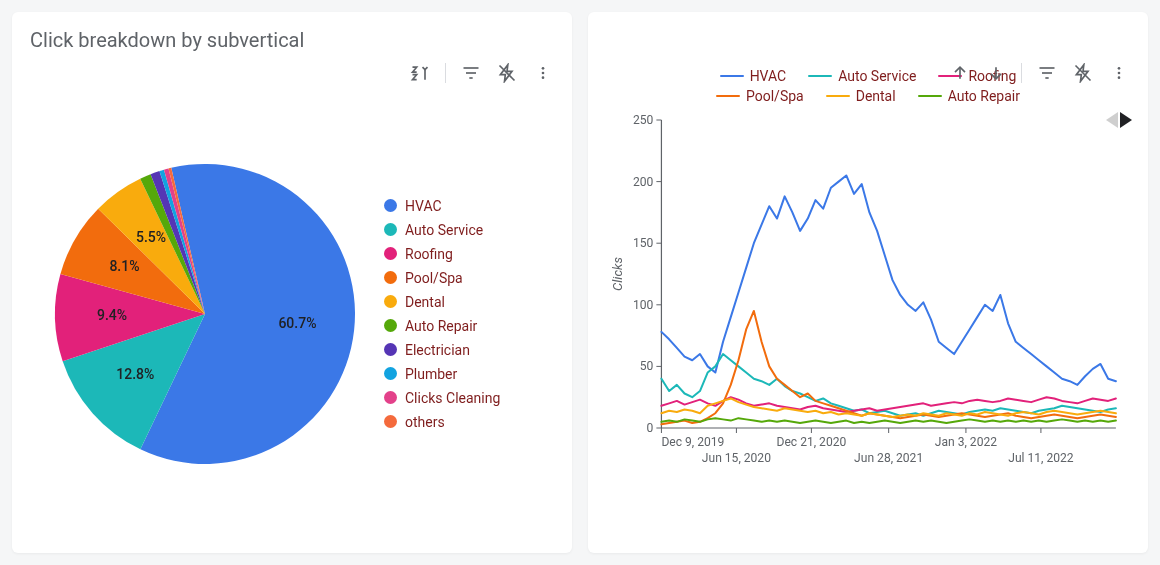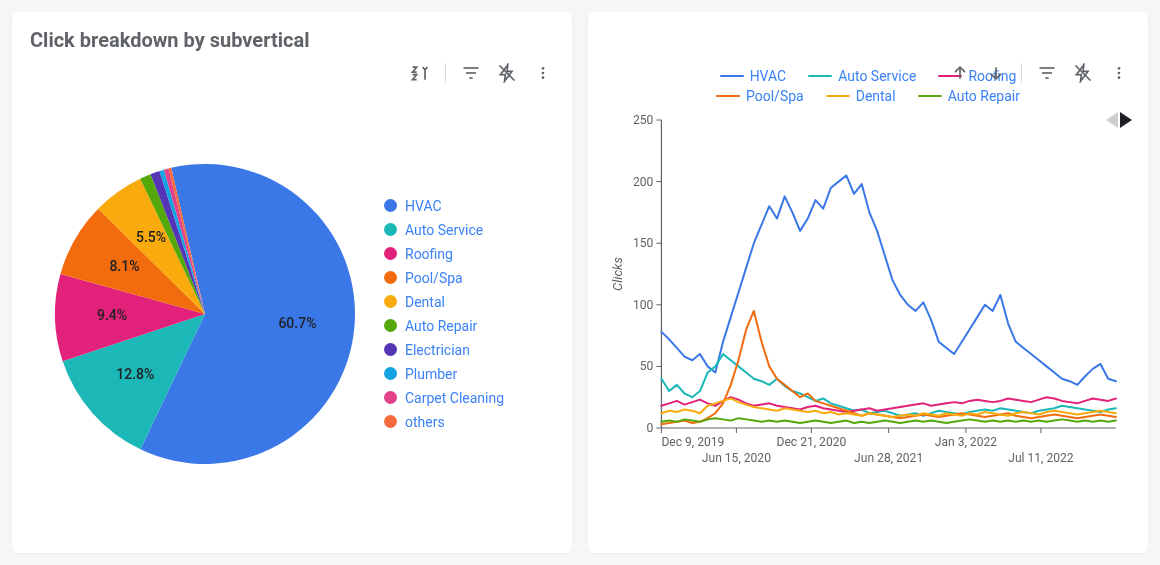--- a/index.html
+++ b/index.html
@@ -18,21 +18,21 @@
     border-radius: 6px;
     box-shadow: 0 1px 3px rgba(0,0,0,0.05);
     flex: 1;
     padding: 16px 18px;
     display: flex;
     flex-direction: column;
     position: relative;
   }
   .card-title {
     font-size: 20px;
-    font-weight: 700;
+    font-weight: 400;
     color: #5f6368;
     margin-bottom: 8px;
   }
   .toolbar {
     position: absolute;
     top: 50px;
     right: 18px;
     display: flex;
     align-items: center;
     gap: 14px;
@@ -79,21 +79,21 @@
     flex-direction: column;
     gap: 8px;
     padding-right: 10px;
     min-width: 170px;
   }
   .legend-item {
     display: flex;
     align-items: center;
     gap: 8px;
     font-size: 14px;
-    color: #3b82f6;
+    color: #7f1d1d;
   }
   .legend-swatch {
     width: 13px;
     height: 13px;
     border-radius: 50%;
     flex-shrink: 0;
   }
   
   .line-container {
     flex: 1;
@@ -220,21 +220,21 @@
         <div class="legend-item">
           <span class="legend-swatch" style="background: rgb(85, 53, 181);"></span>
           <span>Electrician</span>
         </div>
         <div class="legend-item">
           <span class="legend-swatch" style="background: rgb(18, 163, 224);"></span>
           <span>Plumber</span>
         </div>
         <div class="legend-item">
           <span class="legend-swatch" style="background: rgb(227, 65, 138);"></span>
-          <span>Carpet Cleaning</span>
+          <span>Clicks Cleaning</span>
         </div>
         <div class="legend-item">
           <span class="legend-swatch" style="background: rgb(244, 106, 60);"></span>
           <span>others</span>
         </div>
       </div>
   </div>
 </div>
 
 <div class="card">

